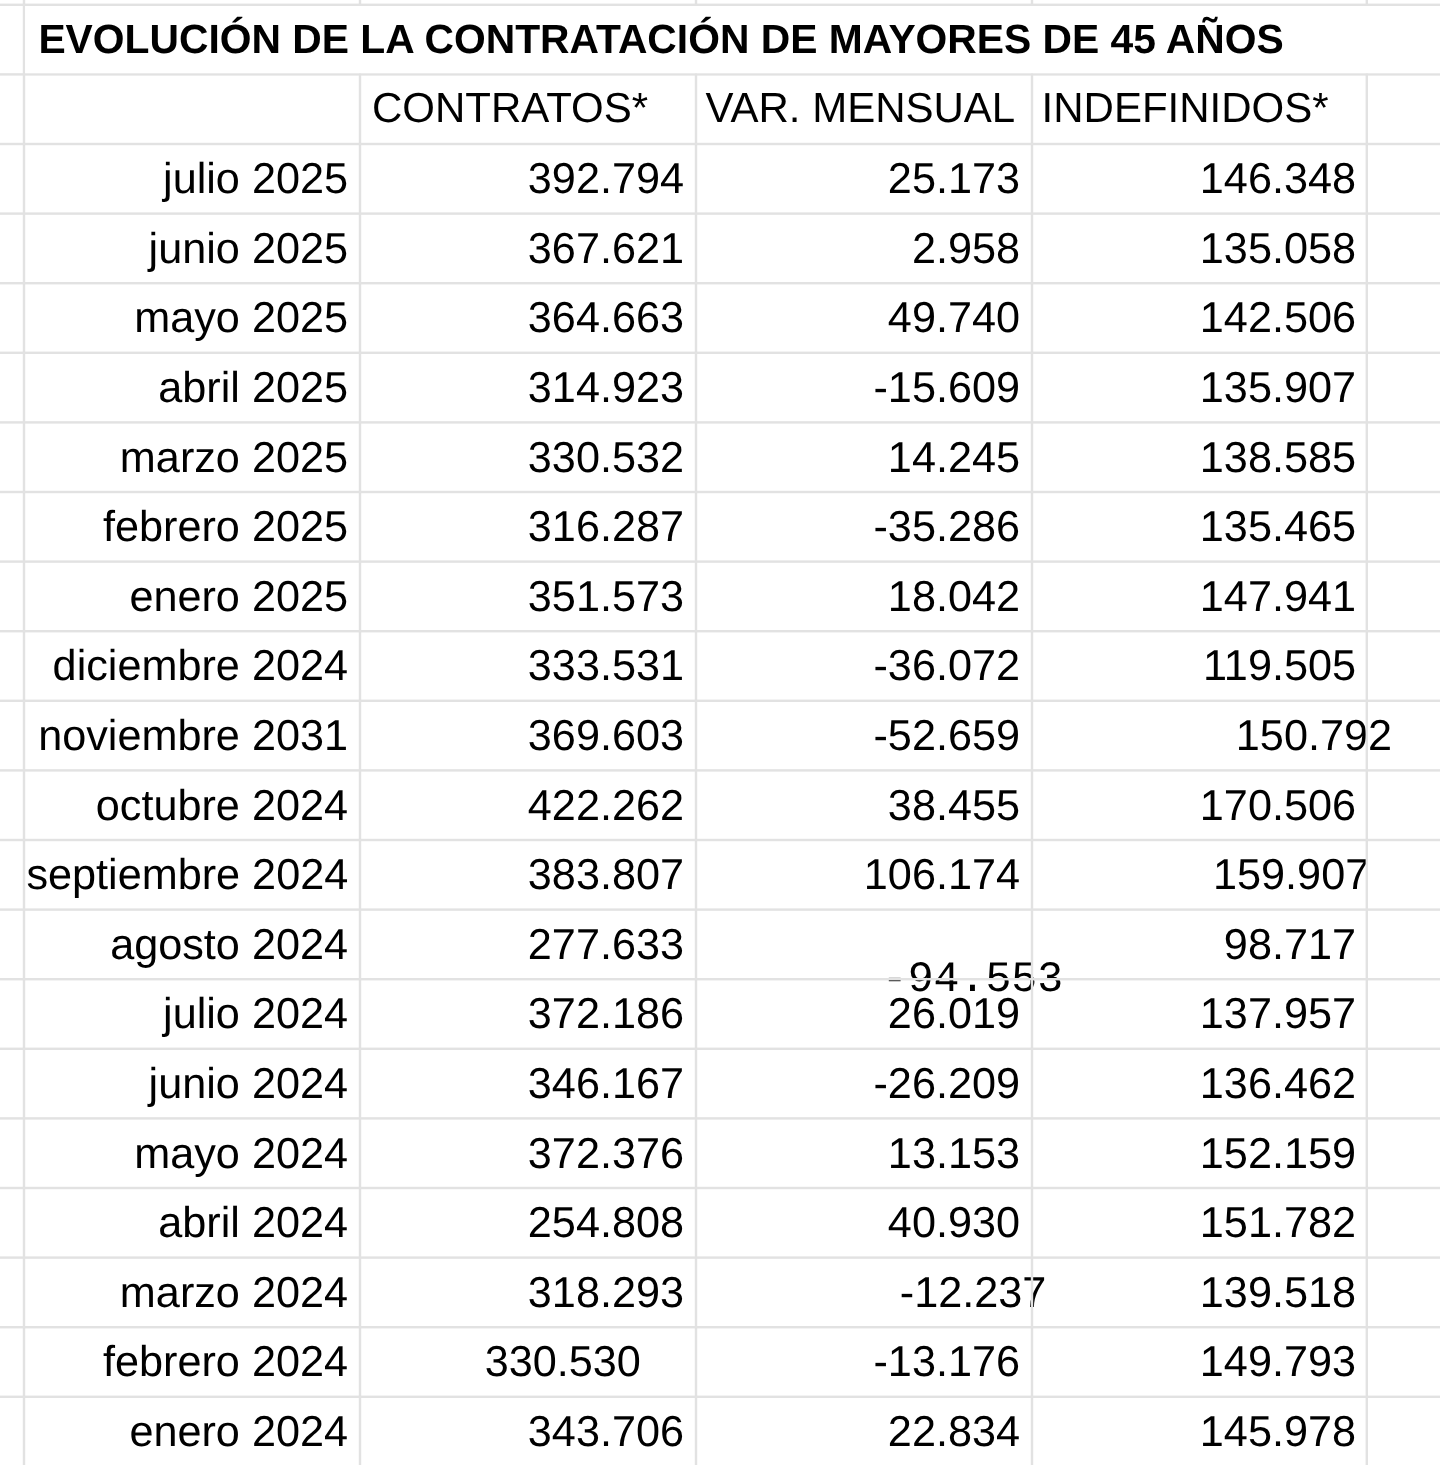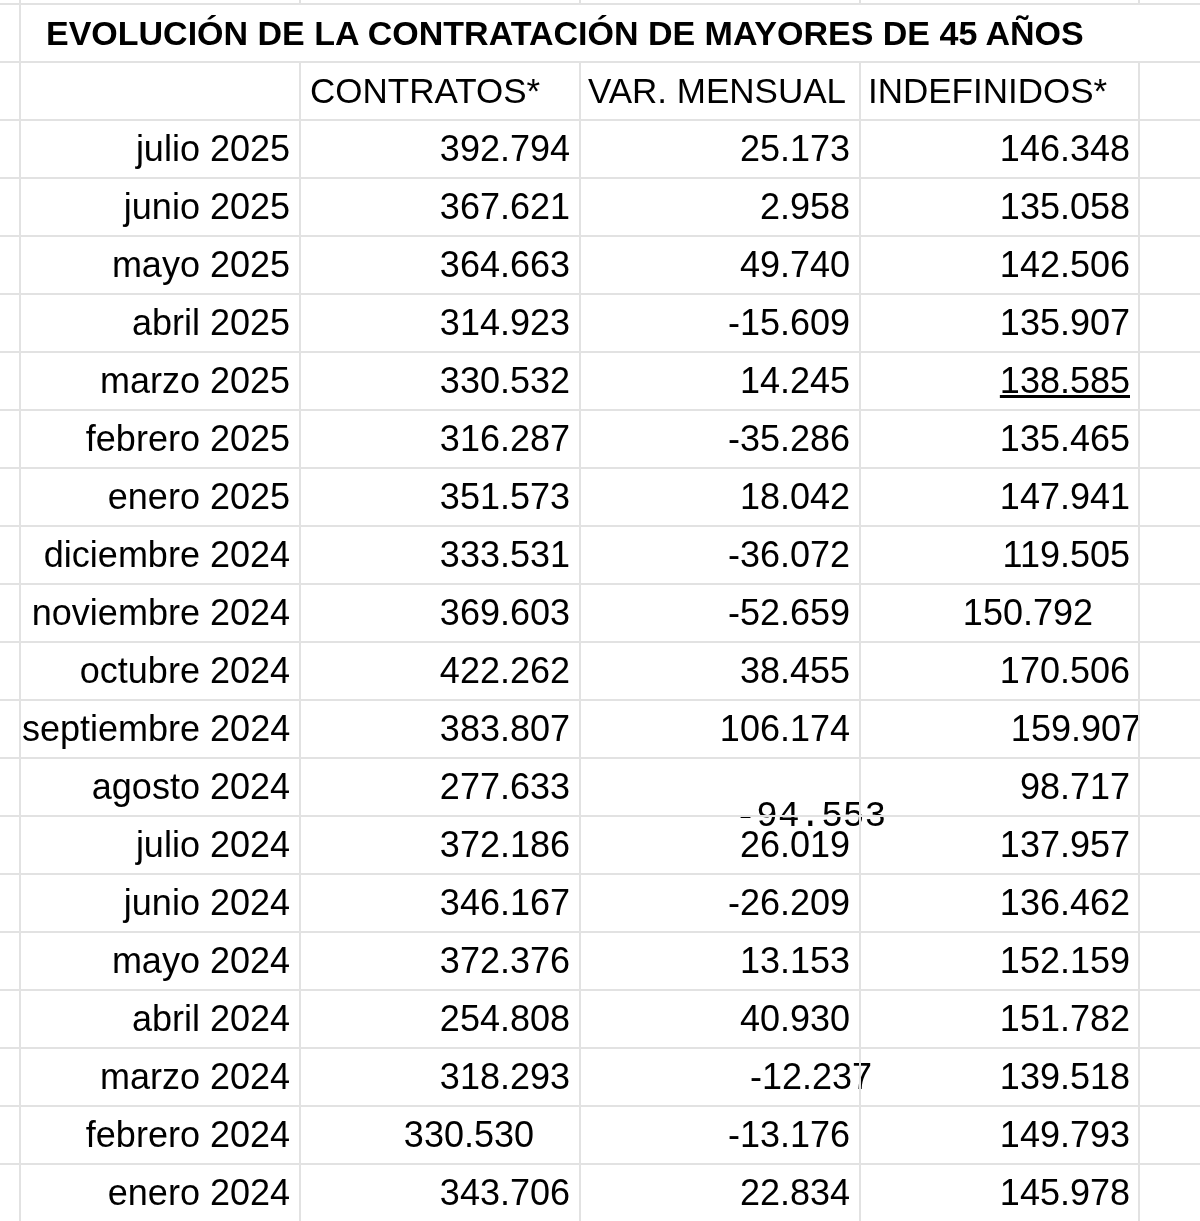--- a/index.html
+++ b/index.html
@@ -3,21 +3,21 @@
 <meta charset="utf-8">
 <style>
   html, body { margin: 0; padding: 0; background: #ffffff; }
   body { width: 1200px; height: 1221px; overflow: hidden; position: relative;
          font-family: "Liberation Sans", sans-serif; color: #000; }
   .sheet { position: absolute; left: 0; top: 0; width: 1200px; height: 1221px; }
   .vline { position: absolute; top: 0; width: 2px; background: #e2e2e2; }
   .hline { position: absolute; left: 0; height: 2px; background: #e2e2e2; width: 1200px; }
   .cell { position: absolute; height: 58px; line-height: 58px; box-sizing: border-box;
           white-space: nowrap; overflow: hidden; font-size: 36px; }
-  .title { left: 38px; width: 1050px; font-weight: bold; font-size: 34px; padding-left: 8px; }
+  .title { left: 24px; width: 1050px; font-weight: bold; font-size: 34px; padding-left: 8px; }
   .hdr { text-align: left; padding-left: 10px; font-size: 35px; }
   .num { text-align: right; padding-right: 10px; }
   .month { overflow: visible; }
 </style>
 </head>
 <body>
 
 <div class="sheet" id="sheet">
 
   <div class="cell hdr" style="top:62px; left:22px; width:278px;">
@@ -55,45 +55,45 @@
       <div>
         <div class="cell num month" style="top: 294px; left: 22px; width: 278px; padding-right: 10px; overflow: visible;"><span>abril 2025</span></div>
         <div class="cell num" style="top: 294px; left: 300px; width: 280px;"><span>314.923</span></div>
         <div class="cell num" style="top: 294px; left: 580px; width: 280px;"><span>-15.609</span></div>
         <div class="cell num" style="top: 294px; left: 860px; width: 280px;"><span>135.907</span></div>
       </div>
       <div>
         <div class="cell num month" style="top: 352px; left: 22px; width: 278px; padding-right: 10px; overflow: visible;"><span>marzo 2025</span></div>
         <div class="cell num" style="top: 352px; left: 300px; width: 280px;"><span>330.532</span></div>
         <div class="cell num" style="top: 352px; left: 580px; width: 280px;"><span>14.245</span></div>
-        <div class="cell num" style="top: 352px; left: 860px; width: 280px; text-decoration: underline;"><span>138.585</span></div>
+        <div class="cell num" style="top: 352px; left: 860px; width: 280px;"><span>138.585</span></div>
       </div>
       <div>
         <div class="cell num month" style="top: 410px; left: 22px; width: 278px; padding-right: 10px; overflow: visible;"><span>febrero 2025</span></div>
         <div class="cell num" style="top: 410px; left: 300px; width: 280px;"><span>316.287</span></div>
         <div class="cell num" style="top: 410px; left: 580px; width: 280px;"><span>-35.286</span></div>
         <div class="cell num" style="top: 410px; left: 860px; width: 280px;"><span>135.465</span></div>
       </div>
       <div>
         <div class="cell num month" style="top: 468px; left: 22px; width: 278px; padding-right: 10px; overflow: visible;"><span>enero 2025</span></div>
         <div class="cell num" style="top: 468px; left: 300px; width: 280px;"><span>351.573</span></div>
         <div class="cell num" style="top: 468px; left: 580px; width: 280px;"><span>18.042</span></div>
         <div class="cell num" style="top: 468px; left: 860px; width: 280px;"><span>147.941</span></div>
       </div>
       <div>
         <div class="cell num month" style="top: 526px; left: 22px; width: 278px; padding-right: 10px; overflow: visible;"><span>diciembre 2024</span></div>
         <div class="cell num" style="top: 526px; left: 300px; width: 280px;"><span>333.531</span></div>
         <div class="cell num" style="top: 526px; left: 580px; width: 280px;"><span>-36.072</span></div>
         <div class="cell num" style="top: 526px; left: 860px; width: 280px;"><span>119.505</span></div>
       </div>
       <div>
-        <div class="cell num month" style="top: 584px; left: 22px; width: 278px; padding-right: 10px; overflow: visible;"><span>noviembre 2024</span></div>
+        <div class="cell num month" style="top: 584px; left: 22px; width: 278px; padding-right: 10px; overflow: visible;"><span>noviembre 2031</span></div>
         <div class="cell num" style="top: 584px; left: 300px; width: 280px;"><span>369.603</span></div>
         <div class="cell num" style="top: 584px; left: 580px; width: 280px;"><span>-52.659</span></div>
-        <div class="cell num" style="top: 584px; left: 820px; width: 283px;"><span>150.792</span></div>
+        <div class="cell num" style="top: 584px; left: 887px; width: 283px;"><span>150.792</span></div>
       </div>
       <div>
         <div class="cell num month" style="top: 642px; left: 22px; width: 278px; padding-right: 10px; overflow: visible;"><span>octubre 2024</span></div>
         <div class="cell num" style="top: 642px; left: 300px; width: 280px;"><span>422.262</span></div>
         <div class="cell num" style="top: 642px; left: 580px; width: 280px;"><span>38.455</span></div>
         <div class="cell num" style="top: 642px; left: 860px; width: 280px;"><span>170.506</span></div>
       </div>
       <div>
         <div class="cell num month" style="top: 700px; left: 22px; width: 278px; padding-right: 10px; overflow: visible;"><span>septiembre 2024</span></div>
         <div class="cell num" style="top: 700px; left: 300px; width: 280px;"><span>383.807</span></div>

